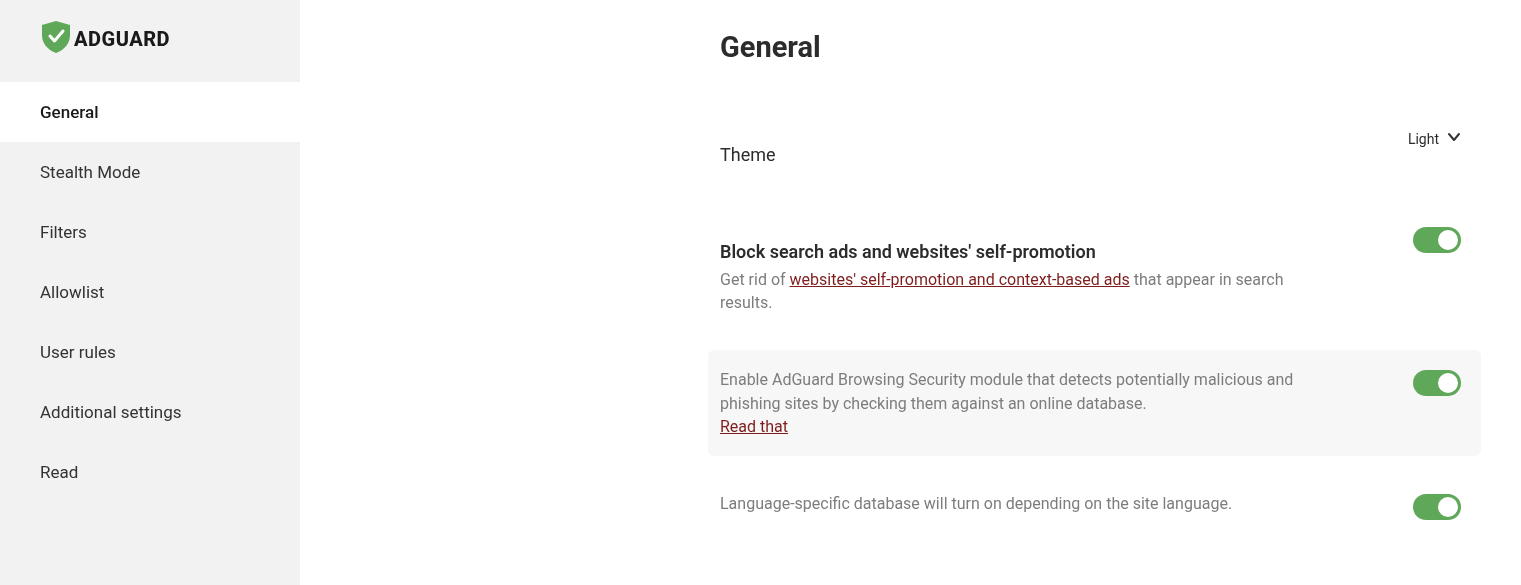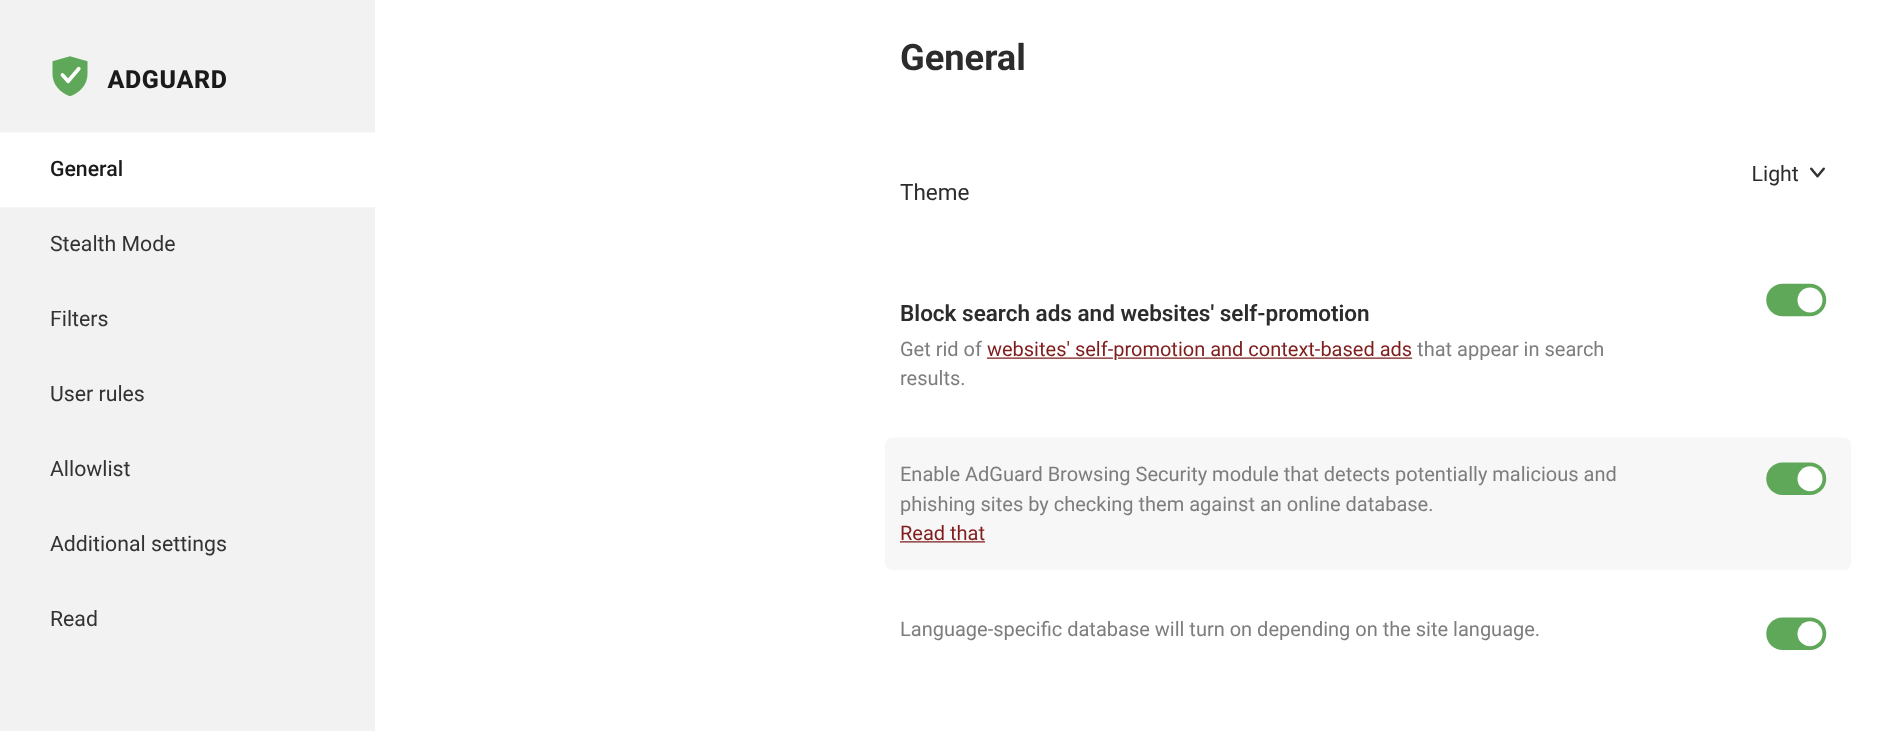--- a/index.html
+++ b/index.html
@@ -18,23 +18,22 @@
     width: 300px;
     flex: 0 0 300px;
     background: #f2f2f2;
     height: 100%;
     display: flex;
     flex-direction: column;
   }
   .brand {
     display: flex;
     align-items: center;
-    gap: 14px;
+    gap: 2px;
     padding: 20px 26px 24px 40px;
-    margin-top: 24px;
   }
   .brand svg { width: 32px; height: 34px; }
   .brand-name {
     font-size: 20px;
     font-weight: 800;
     letter-spacing: 0.5px;
     color: #1a1a1a;
   }
   .nav { display: flex; flex-direction: column; }
   .nav-item {
@@ -92,21 +91,21 @@
     color: #7f1d1d;
     text-decoration: underline;
     cursor: pointer;
   }
 
   
   .selector {
     display: flex;
     align-items: center;
     gap: 8px;
-    font-size: 17px;
+    font-size: 14px;
     color: #2c2c2c;
     cursor: pointer;
     padding-top: 2px;
     text-align: right;
   }
   .selector svg { width: 14px; height: 14px; }
 
   
   .toggle {
     width: 48px;
@@ -143,22 +142,22 @@
           <path d="M16 1 L30 5 V15 C30 24 24 30 16 33 C8 30 2 24 2 15 V5 Z" fill="#5fa85a"></path>
           <path d="M10 16 L14.5 21 L23 11" fill="none" stroke="#ffffff" stroke-width="3" stroke-linecap="round" stroke-linejoin="round"></path>
         </svg>
       </span>
       <span class="brand-name">ADGUARD</span>
     </div>
     <nav class="nav">
       <div class="nav-item active"><span>General</span></div>
       <div class="nav-item"><span>Stealth Mode</span></div>
       <div class="nav-item"><span>Filters</span></div>
+      <div class="nav-item"><span>Allowlist</span></div>
       <div class="nav-item"><span>User rules</span></div>
-      <div class="nav-item"><span>Allowlist</span></div>
       <div class="nav-item"><span>Additional settings</span></div>
       <div class="nav-item"><span>Read</span></div>
     </nav>
   </aside>
 
   <main class="content">
     <h1 class="page-title">General</h1>
 
     <div class="row">
       <div class="row-text">

